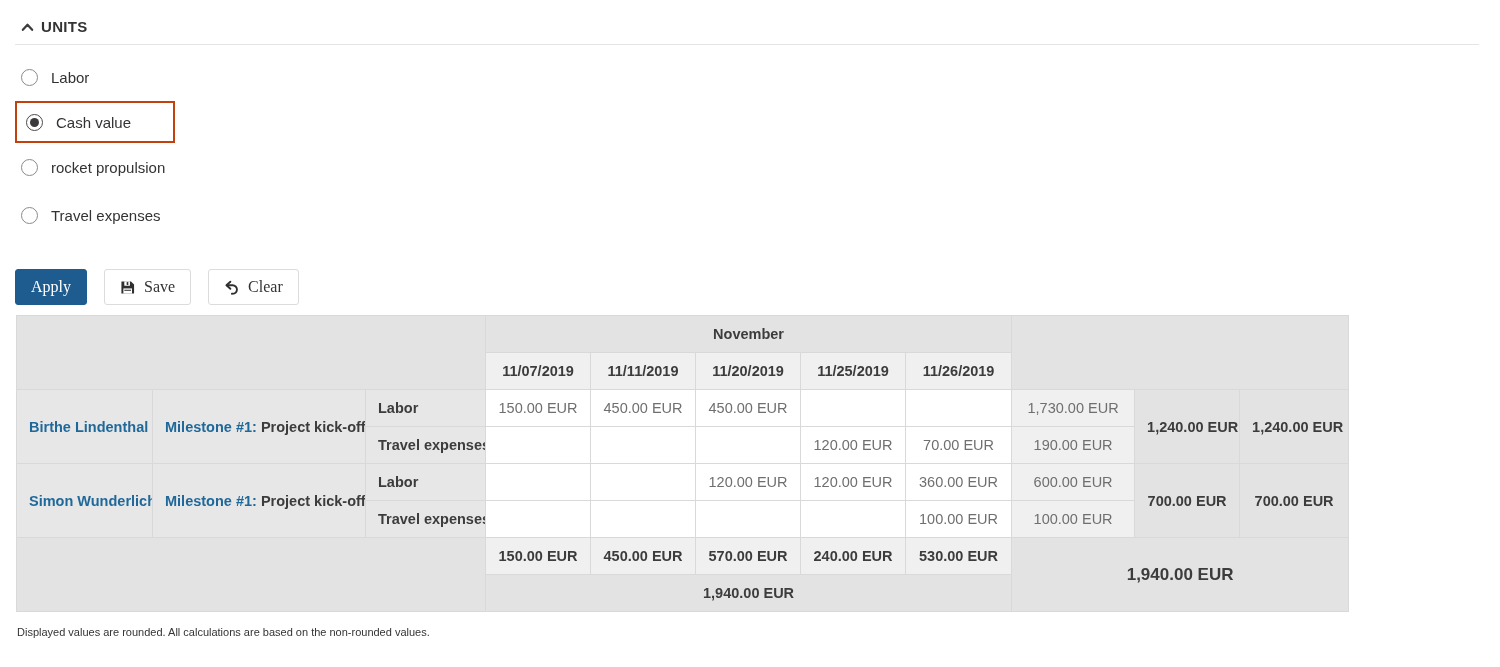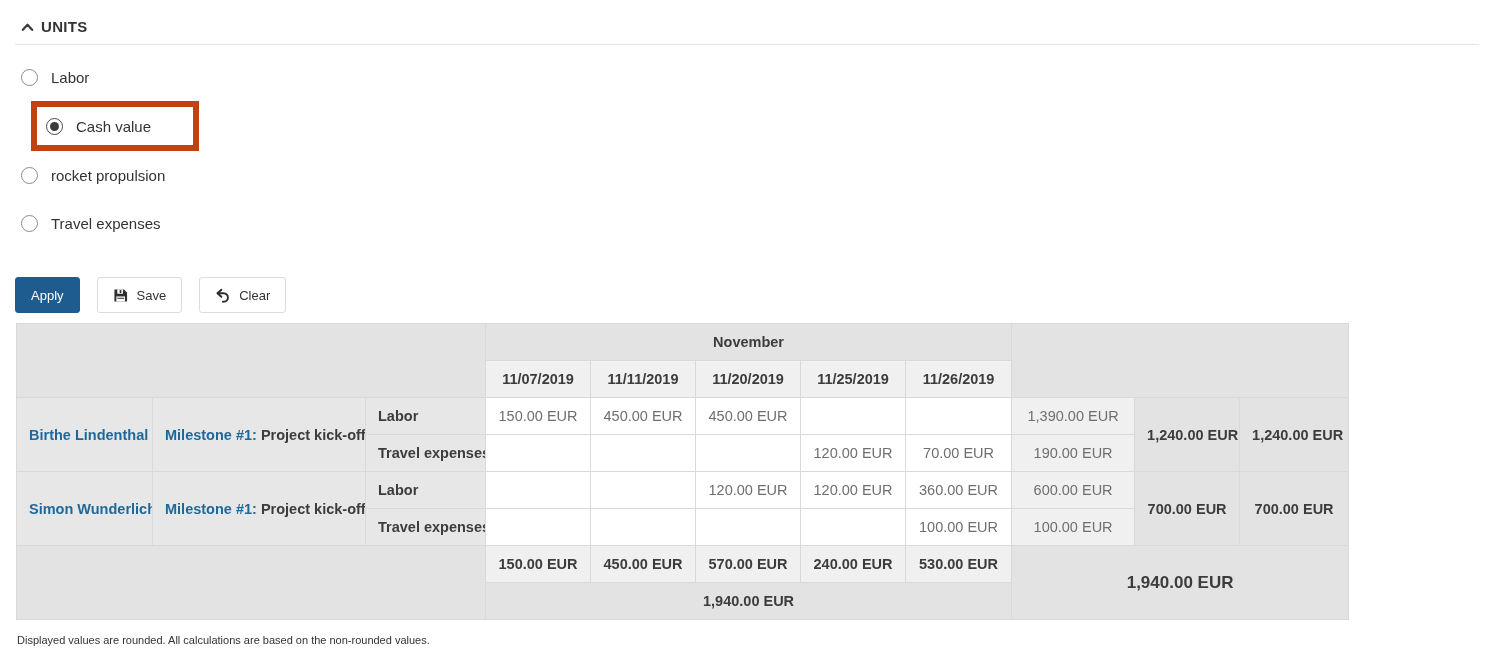--- a/index.html
+++ b/index.html
@@ -16,27 +16,27 @@
   
   .radio-list { margin-top:22px; }
   .radio-row { display:flex; align-items:center; gap:13px; padding-left:6px; height:20px;
     margin-bottom:28px; cursor:pointer; width:fit-content; }
   .radio-circle { width:17px; height:17px; min-width:17px; border-radius:50%;
     border:1px solid #8b8b8b; background:#fff; position:relative; }
   .radio-circle.checked { border-color:#4a4a4a; }
   .radio-circle.checked::after { content:""; position:absolute; left:3px; top:3px; right:3px; bottom:3px;
     border-radius:50%; background:#3b3b3b; }
   .radio-label { font-size:15px; color:#333; }
-  .highlight-box { border:6px solid #c2410c; width:fit-content; padding:9px 42px 9px 9px;
-    margin:-14px 0 14px 16px; }
+  .highlight-box { border:2px solid #c2410c; width:fit-content; padding:9px 42px 9px 9px;
+    margin:-14px 0 14px 0; }
   .highlight-box .radio-row { margin-bottom:0; padding-left:0; }
 
   
   .toolbar { display:flex; gap:17px; margin-top:44px; align-items:center; }
-  .btn { font-family:Liberation Sans, sans-serif; font-size:13px; border-radius:3px; cursor:pointer;
+  .btn { font-family:Liberation Serif, serif; font-size:16px; border-radius:3px; cursor:pointer;
     display:inline-flex; align-items:center; gap:9px; height:36px; padding:0 15px; }
   .btn-primary { background:#1e5b8e; border:1px solid #1e5b8e; color:#fff; }
   .btn-default { background:#fff; border:1px solid #dcdcdc; color:#333; }
   .btn-icon { width:15px; height:15px; display:inline-block; }
 
   
   table.report { border-collapse:collapse; table-layout:fixed; width:1332px; margin:10px 0 0 1px;
     font-size:14.5px; }
   table.report td { border:1px solid #d9d9d9; height:37px; padding:0 12px; overflow:hidden;
     white-space:nowrap; }
@@ -153,21 +153,21 @@
         <td class="bg-leftcol" rowspan="2">
           <a class="link">Milestone #1:</a>
           <span class="bold">Project kick-off</span>
         </td>
         <td class="bg-leftcol bold">Labor</td>
         <td class="bg-white t-right muted">150.00 EUR</td>
         <td class="bg-white t-right muted">450.00 EUR</td>
         <td class="bg-white t-right muted">450.00 EUR</td>
         <td class="bg-white t-right muted"></td>
         <td class="bg-white t-right muted"></td>
-        <td class="bg-light t-right muted">1,390.00 EUR</td>
+        <td class="bg-light t-right muted">1,730.00 EUR</td>
         <td class="bg-frame t-right bold" rowspan="2">1,240.00 EUR</td>
         <td class="bg-frame t-right bold" rowspan="2">1,240.00 EUR</td>
       </tr>
       <tr>
         <td class="bg-leftcol bold">Travel expenses</td>
         <td class="bg-white t-right muted"></td>
         <td class="bg-white t-right muted"></td>
         <td class="bg-white t-right muted"></td>
         <td class="bg-white t-right muted">120.00 EUR</td>
         <td class="bg-white t-right muted">70.00 EUR</td>

